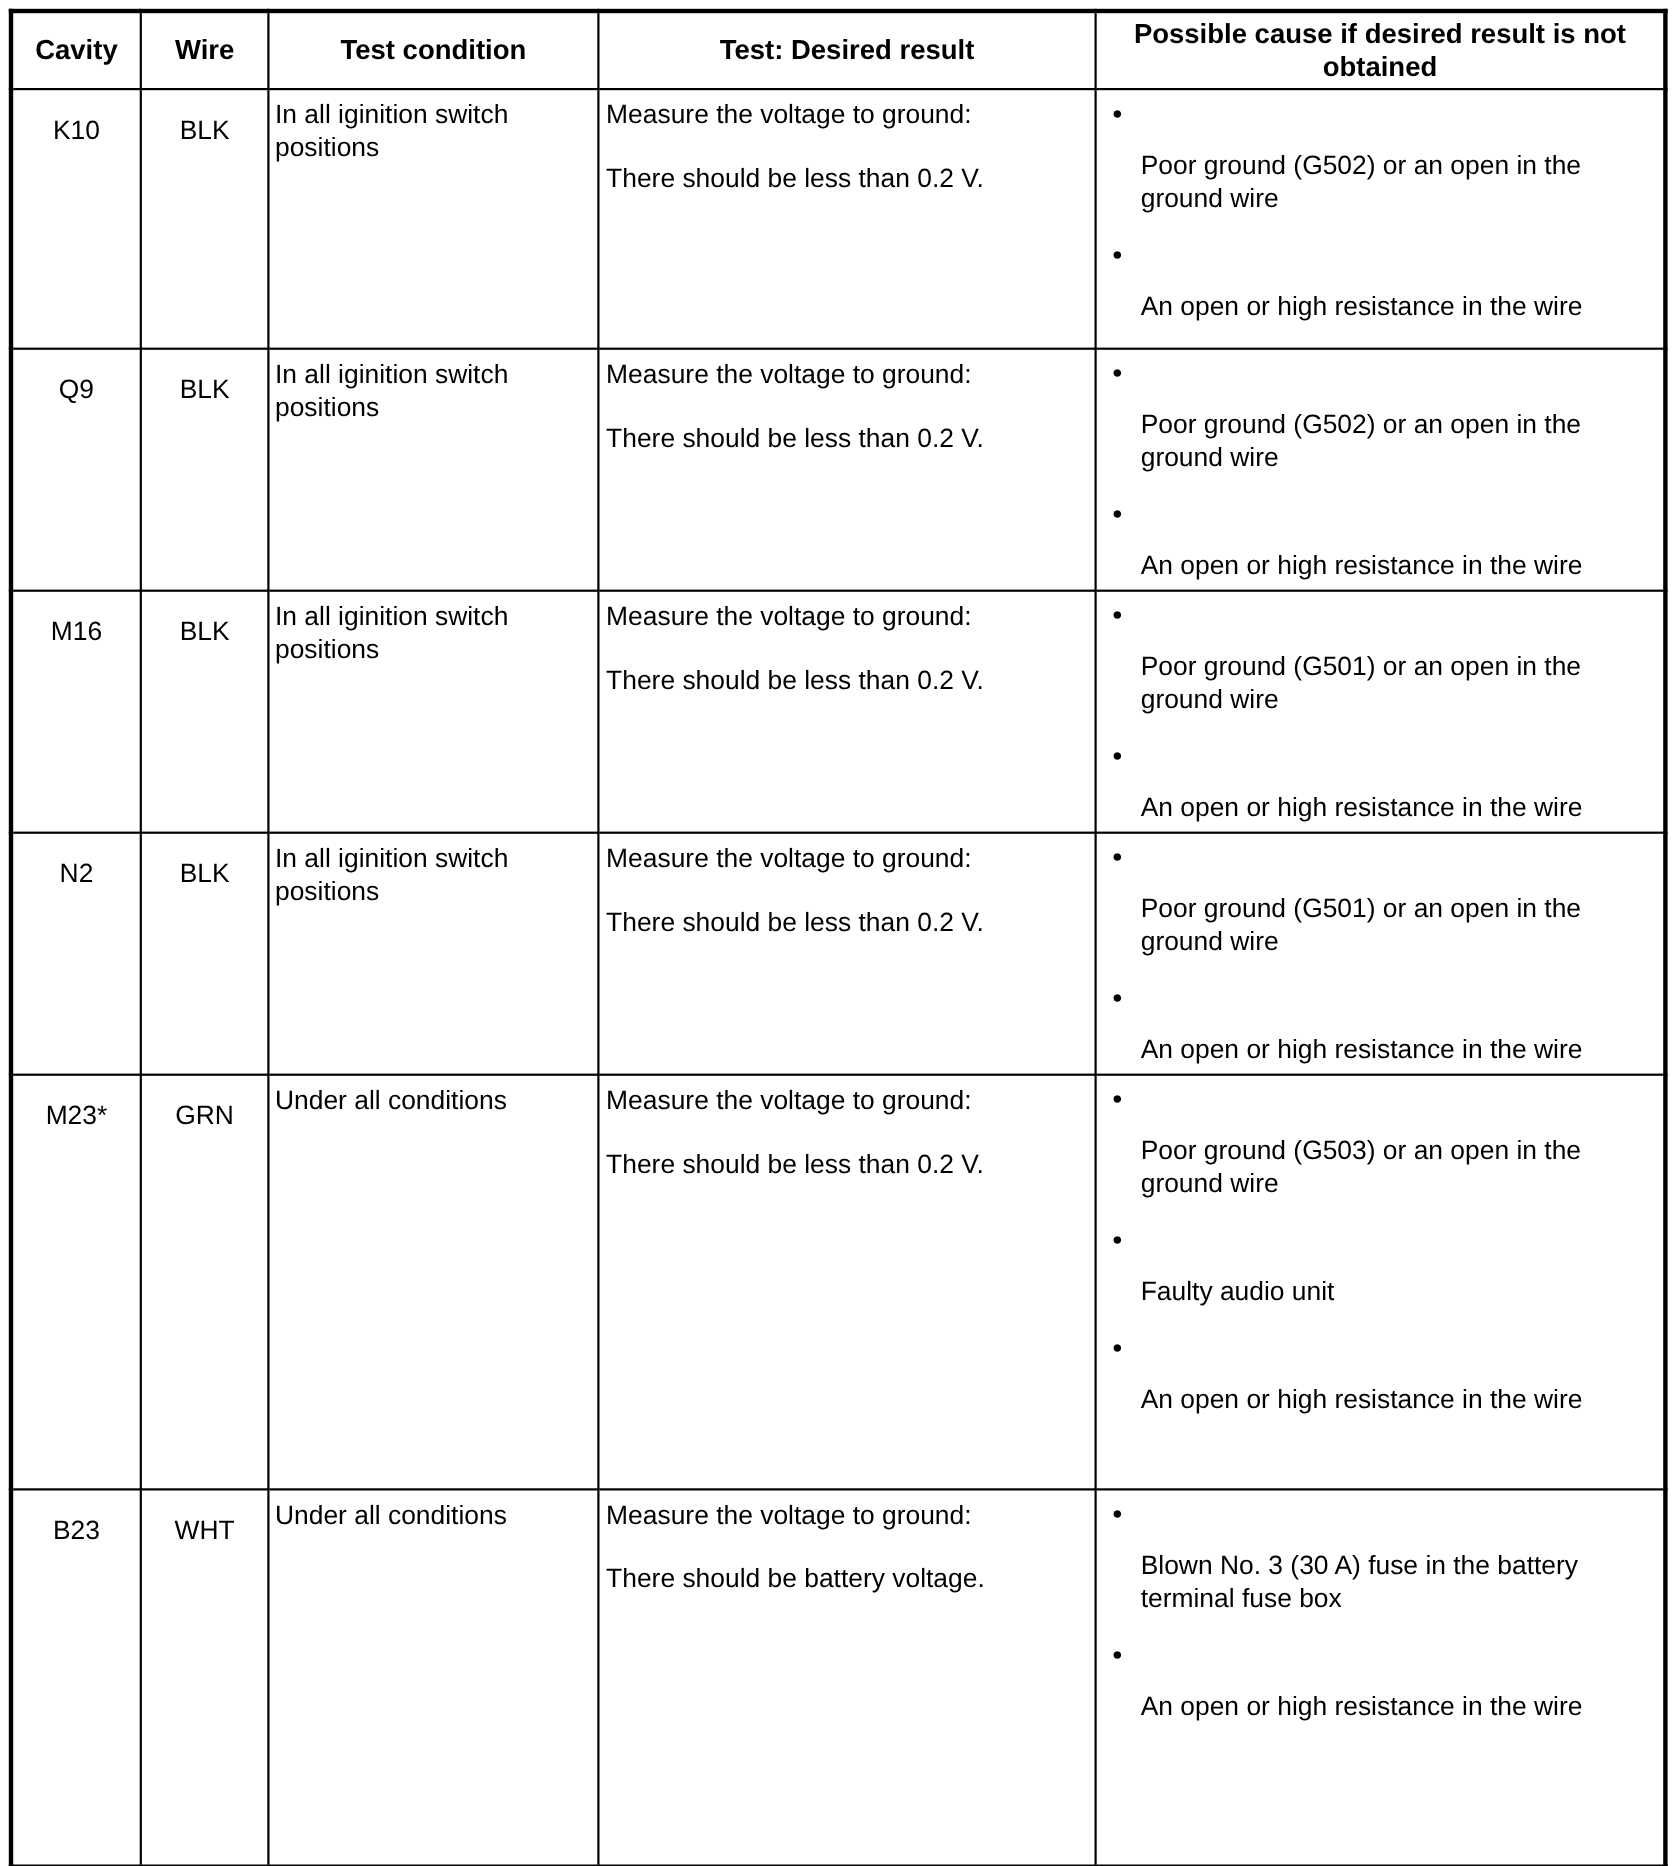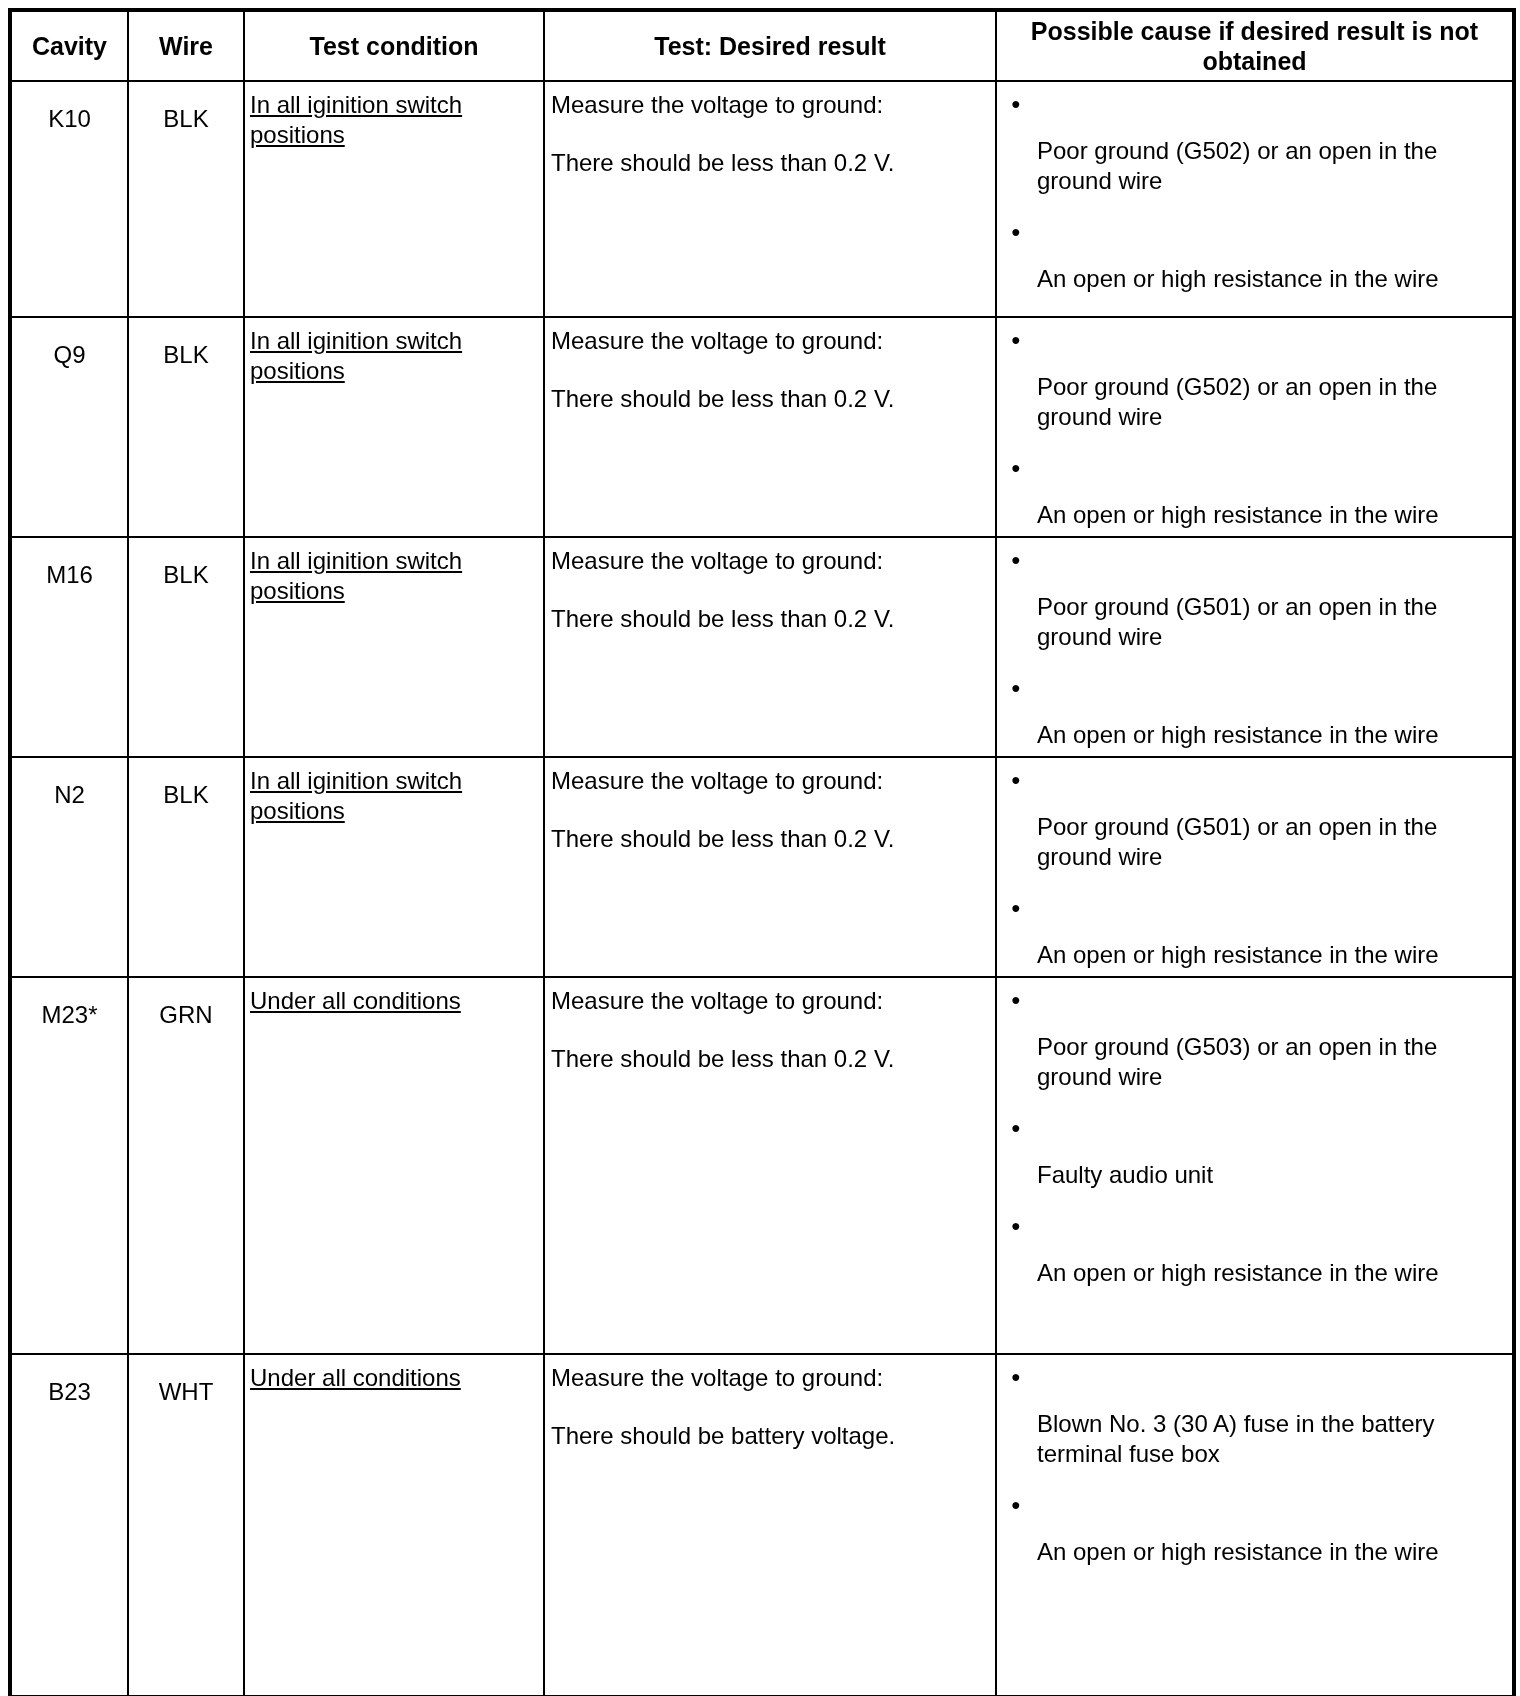--- a/index.html
+++ b/index.html
@@ -44,21 +44,20 @@
   tbody tr:nth-child(4) { height: 179px; }
   tbody tr:nth-child(5) { height: 377px; margin-top: 43px; }
   tbody tr:nth-child(6) { height: 343px; }
 
   td.c-cavity, td.c-wire {
     text-align: center;
     padding-top: 22px;
   }
   td.c-cond {
     padding: 8px 24px 6px 5px;
-    text-decoration: underline;
   }
   td.c-test {
     padding: 8px 8px 0 6px;
   }
   td.c-test .test-line + .test-line {
     margin-top: 28px;
   }
   td.c-cause {
     padding: 12px 10px 6px 14px;
   }

